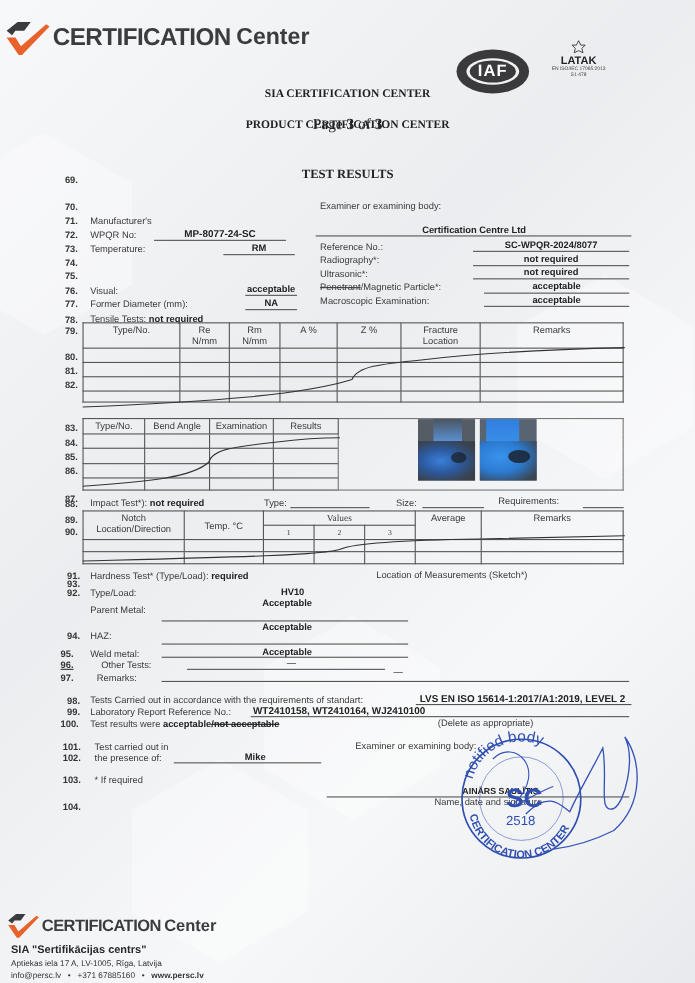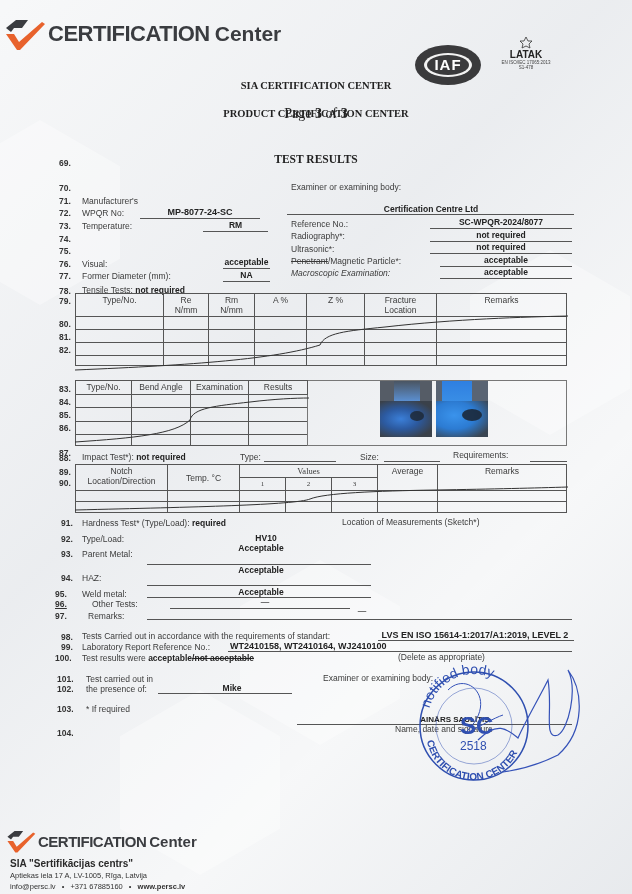--- a/index.html
+++ b/index.html
@@ -129,21 +129,21 @@
 <div class="uline" style="left:430px;top:241px;width:142px;"></div>
 
 <span class="lbl" style="left:291px;top:244px;">Ultrasonic*:</span>
 <span class="val" style="left:430px;top:242px;width:142px;">not required</span>
 <div class="uline" style="left:430px;top:253px;width:142px;"></div>
 
 <span class="lbl" style="left:291px;top:256px;"><span class="strike">Penetrant</span><span>/Magnetic Particle*:</span></span>
 <span class="val" style="left:440px;top:255px;width:132px;">acceptable</span>
 <div class="uline" style="left:440px;top:266px;width:132px;"></div>
 
-<span class="lbl" style="left:291px;top:268px;font-style:italic;">Macroscopic Examination:</span>
+<span class="lbl" style="left:291px;top:268px;">Macroscopic Examination:</span>
 <span class="val" style="left:440px;top:267px;width:132px;">acceptable</span>
 <div class="uline" style="left:440px;top:278px;width:132px;"></div>
 
 <span class="rownum" style="left:59px;top:286px;">78.</span>
 <span class="lbl" style="left:82px;top:285px;"><span>Tensile Tests: </span><b style="color:#222">not required</b></span>
 <span class="rownum" style="left:59px;top:296px;">79.</span>
 <span class="rownum" style="left:59px;top:319px;">80.</span>
 <span class="rownum" style="left:59px;top:332px;">81.</span>
 <span class="rownum" style="left:59px;top:345px;">82.</span>
 
@@ -321,21 +321,21 @@
 </svg>
 
 <span class="rownum" style="left:61px;top:518px;">91.</span>
 <span class="lbl" style="left:82px;top:518px;"><span>Hardness Test* (Type/Load): </span><b style="color:#222">required</b></span>
 <span class="lbl" style="left:342px;top:517px;">Location of Measurements (Sketch*)</span>
 
 <span class="rownum" style="left:61px;top:534px;">92.</span>
 <span class="lbl" style="left:82px;top:534px;">Type/Load:</span>
 <span class="val" style="left:236px;top:533px;width:60px;">HV10</span>
 
-<span class="rownum" style="left:61px;top:549px;">93.</span>
+<span class="rownum" style="left:61px;top:526px;">93.</span>
 <span class="lbl" style="left:82px;top:549px;">Parent Metal:</span>
 <span class="val" style="left:226px;top:543px;width:70px;">Acceptable</span>
 <div class="uline" style="left:147px;top:564px;width:224px;"></div>
 
 <span class="rownum" style="left:61px;top:573px;">94.</span>
 <span class="lbl" style="left:82px;top:573px;">HAZ:</span>
 <span class="val" style="left:226px;top:565px;width:70px;">Acceptable</span>
 <div class="uline" style="left:147px;top:585px;width:224px;"></div>
 
 <span class="rownum" style="left:55px;top:589px;">95.</span>

